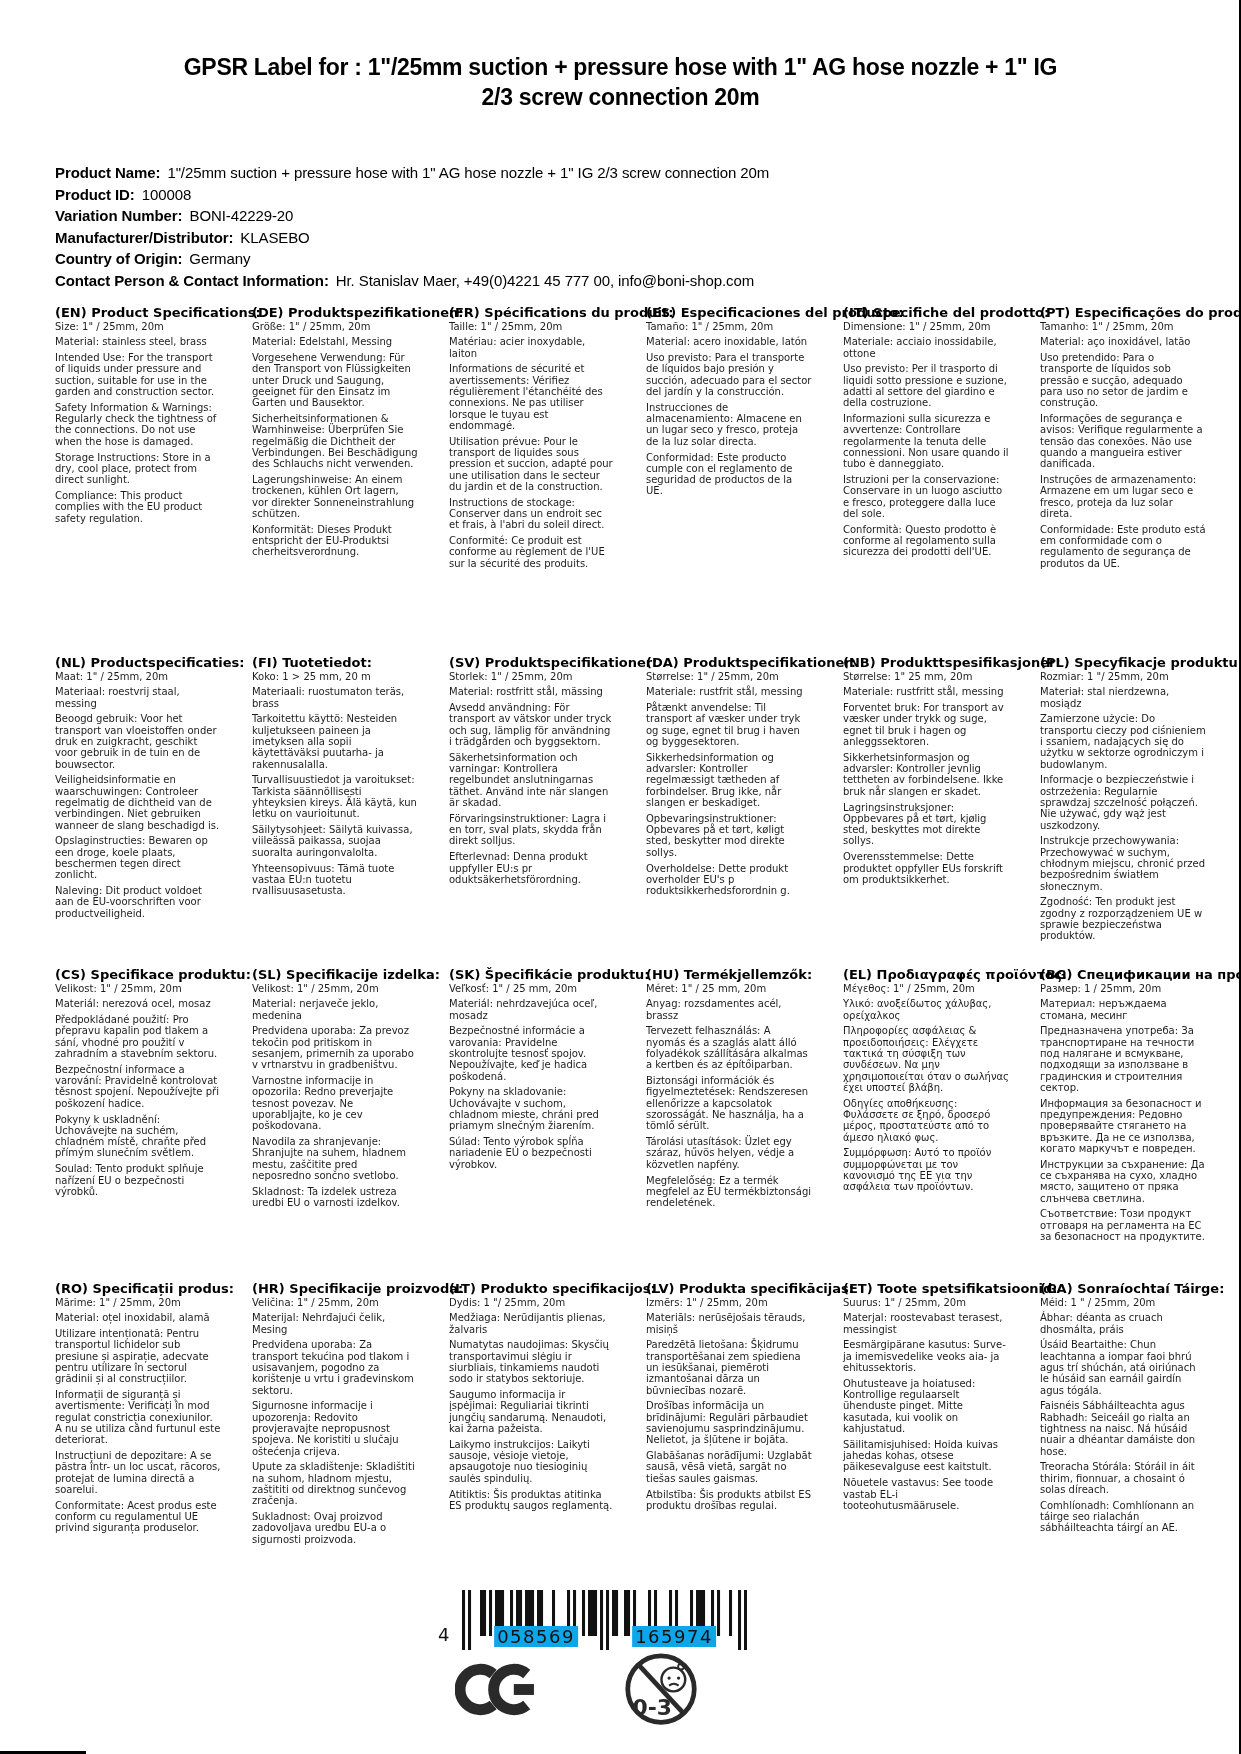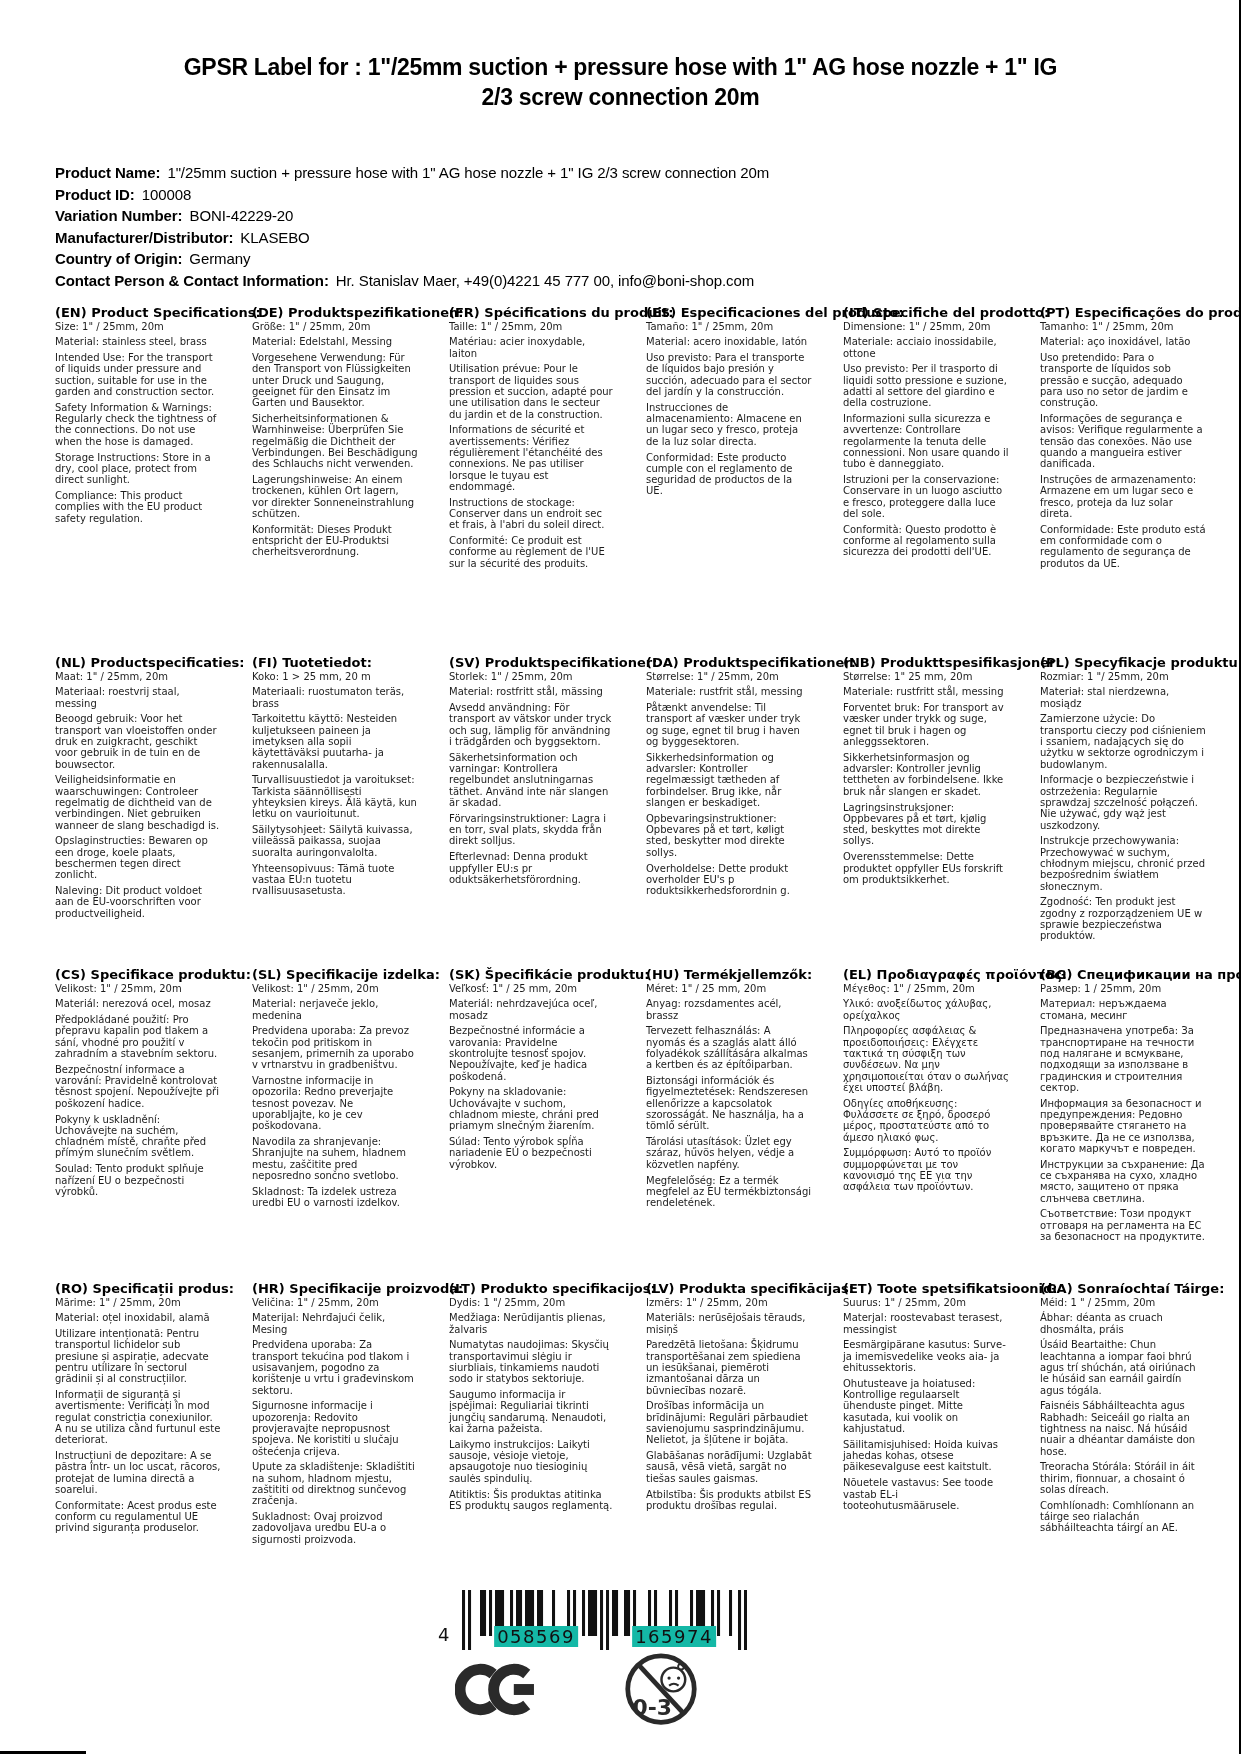--- a/index.html
+++ b/index.html
@@ -17,21 +17,21 @@
   .pi-value{margin-left:7px;}
   .lang-grid{position:absolute;top:305px;left:55px;width:1152px;display:grid;
         grid-template-columns:repeat(6,166px);column-gap:31px;
         grid-template-rows:350px 312px 314px auto;}
   .lang-block{overflow:visible;}
   .lang-header{font-weight:bold;font-size:13px;line-height:1.2;white-space:nowrap;color:#000;}
   .lang-p{margin:0 0 4.5px 0;font-size:10px;line-height:11.3px;color:#1c1c1c;}
   .lang-p.size{margin-bottom:4.5px;}
   .barcode{position:absolute;left:462px;top:1590px;width:285px;height:64px;}
   .bc-prefix{position:absolute;left:-24px;top:34px;font-size:18px;color:#111;}
-  .bc-num{position:absolute;top:36px;transform:translateX(-50%);background:#14b8a6;
+  .bc-num{position:absolute;top:36px;transform:translateX(-50%);background:#0ea5e9;
         padding:0 3px;font-size:18px;letter-spacing:1.5px;color:#111;}
   .bc-g1{left:74px;} .bc-g2{left:212px;}
   .ce-mark{position:absolute;left:455px;top:1660px;}
   .age-mark{position:absolute;left:623px;top:1651px;}
   .edge-line{position:absolute;right:0;top:0;width:2px;height:1754px;background:#000;}
   .corner-artifact{position:absolute;left:0;bottom:0;width:86px;height:3px;background:#000;}
 </style>
 </head>
 <body>
 
@@ -66,22 +66,22 @@
         <p class="lang-p">Material: Edelstahl, Messing</p>
         <p class="lang-p">Vorgesehene Verwendung: Für den Transport von Flüssigkeiten unter Druck und Saugung, geeignet für den Einsatz im Garten und Bausektor.</p>
         <p class="lang-p">Sicherheitsinformationen &amp; Warnhinweise: Überprüfen Sie regelmäßig die Dichtheit der Verbindungen. Bei Beschädigung des Schlauchs nicht verwenden.</p>
         <p class="lang-p">Lagerungshinweise: An einem trockenen, kühlen Ort lagern, vor direkter Sonneneinstrahlung schützen.</p>
         <p class="lang-p">Konformität: Dieses Produkt entspricht der EU-Produktsi cherheitsverordnung.</p>
       </div>
       <div class="lang-block">
         <div class="lang-header">(FR) Spécifications du produit:</div>
         <p class="lang-p size">Taille: 1" / 25mm, 20m</p>
         <p class="lang-p">Matériau: acier inoxydable, laiton</p>
+        <p class="lang-p">Informations de sécurité et avertissements: Vérifiez régulièrement l'étanchéité des connexions. Ne pas utiliser lorsque le tuyau est endommagé.</p>
         <p class="lang-p">Utilisation prévue: Pour le transport de liquides sous pression et succion, adapté pour une utilisation dans le secteur du jardin et de la construction.</p>
-        <p class="lang-p">Informations de sécurité et avertissements: Vérifiez régulièrement l'étanchéité des connexions. Ne pas utiliser lorsque le tuyau est endommagé.</p>
         <p class="lang-p">Instructions de stockage: Conserver dans un endroit sec et frais, à l'abri du soleil direct.</p>
         <p class="lang-p">Conformité: Ce produit est conforme au règlement de l'UE sur la sécurité des produits.</p>
       </div>
       <div class="lang-block">
         <div class="lang-header">(ES) Especificaciones del producto:</div>
         <p class="lang-p size">Tamaño: 1" / 25mm, 20m</p>
         <p class="lang-p">Material: acero inoxidable, latón</p>
         <p class="lang-p">Uso previsto: Para el transporte de líquidos bajo presión y succión, adecuado para el sector del jardín y la construcción.</p>
         <p class="lang-p">Instrucciones de almacenamiento: Almacene en un lugar seco y fresco, proteja de la luz solar directa.</p>
         <p class="lang-p">Conformidad: Este producto cumple con el reglamento de seguridad de productos de la UE.</p>

